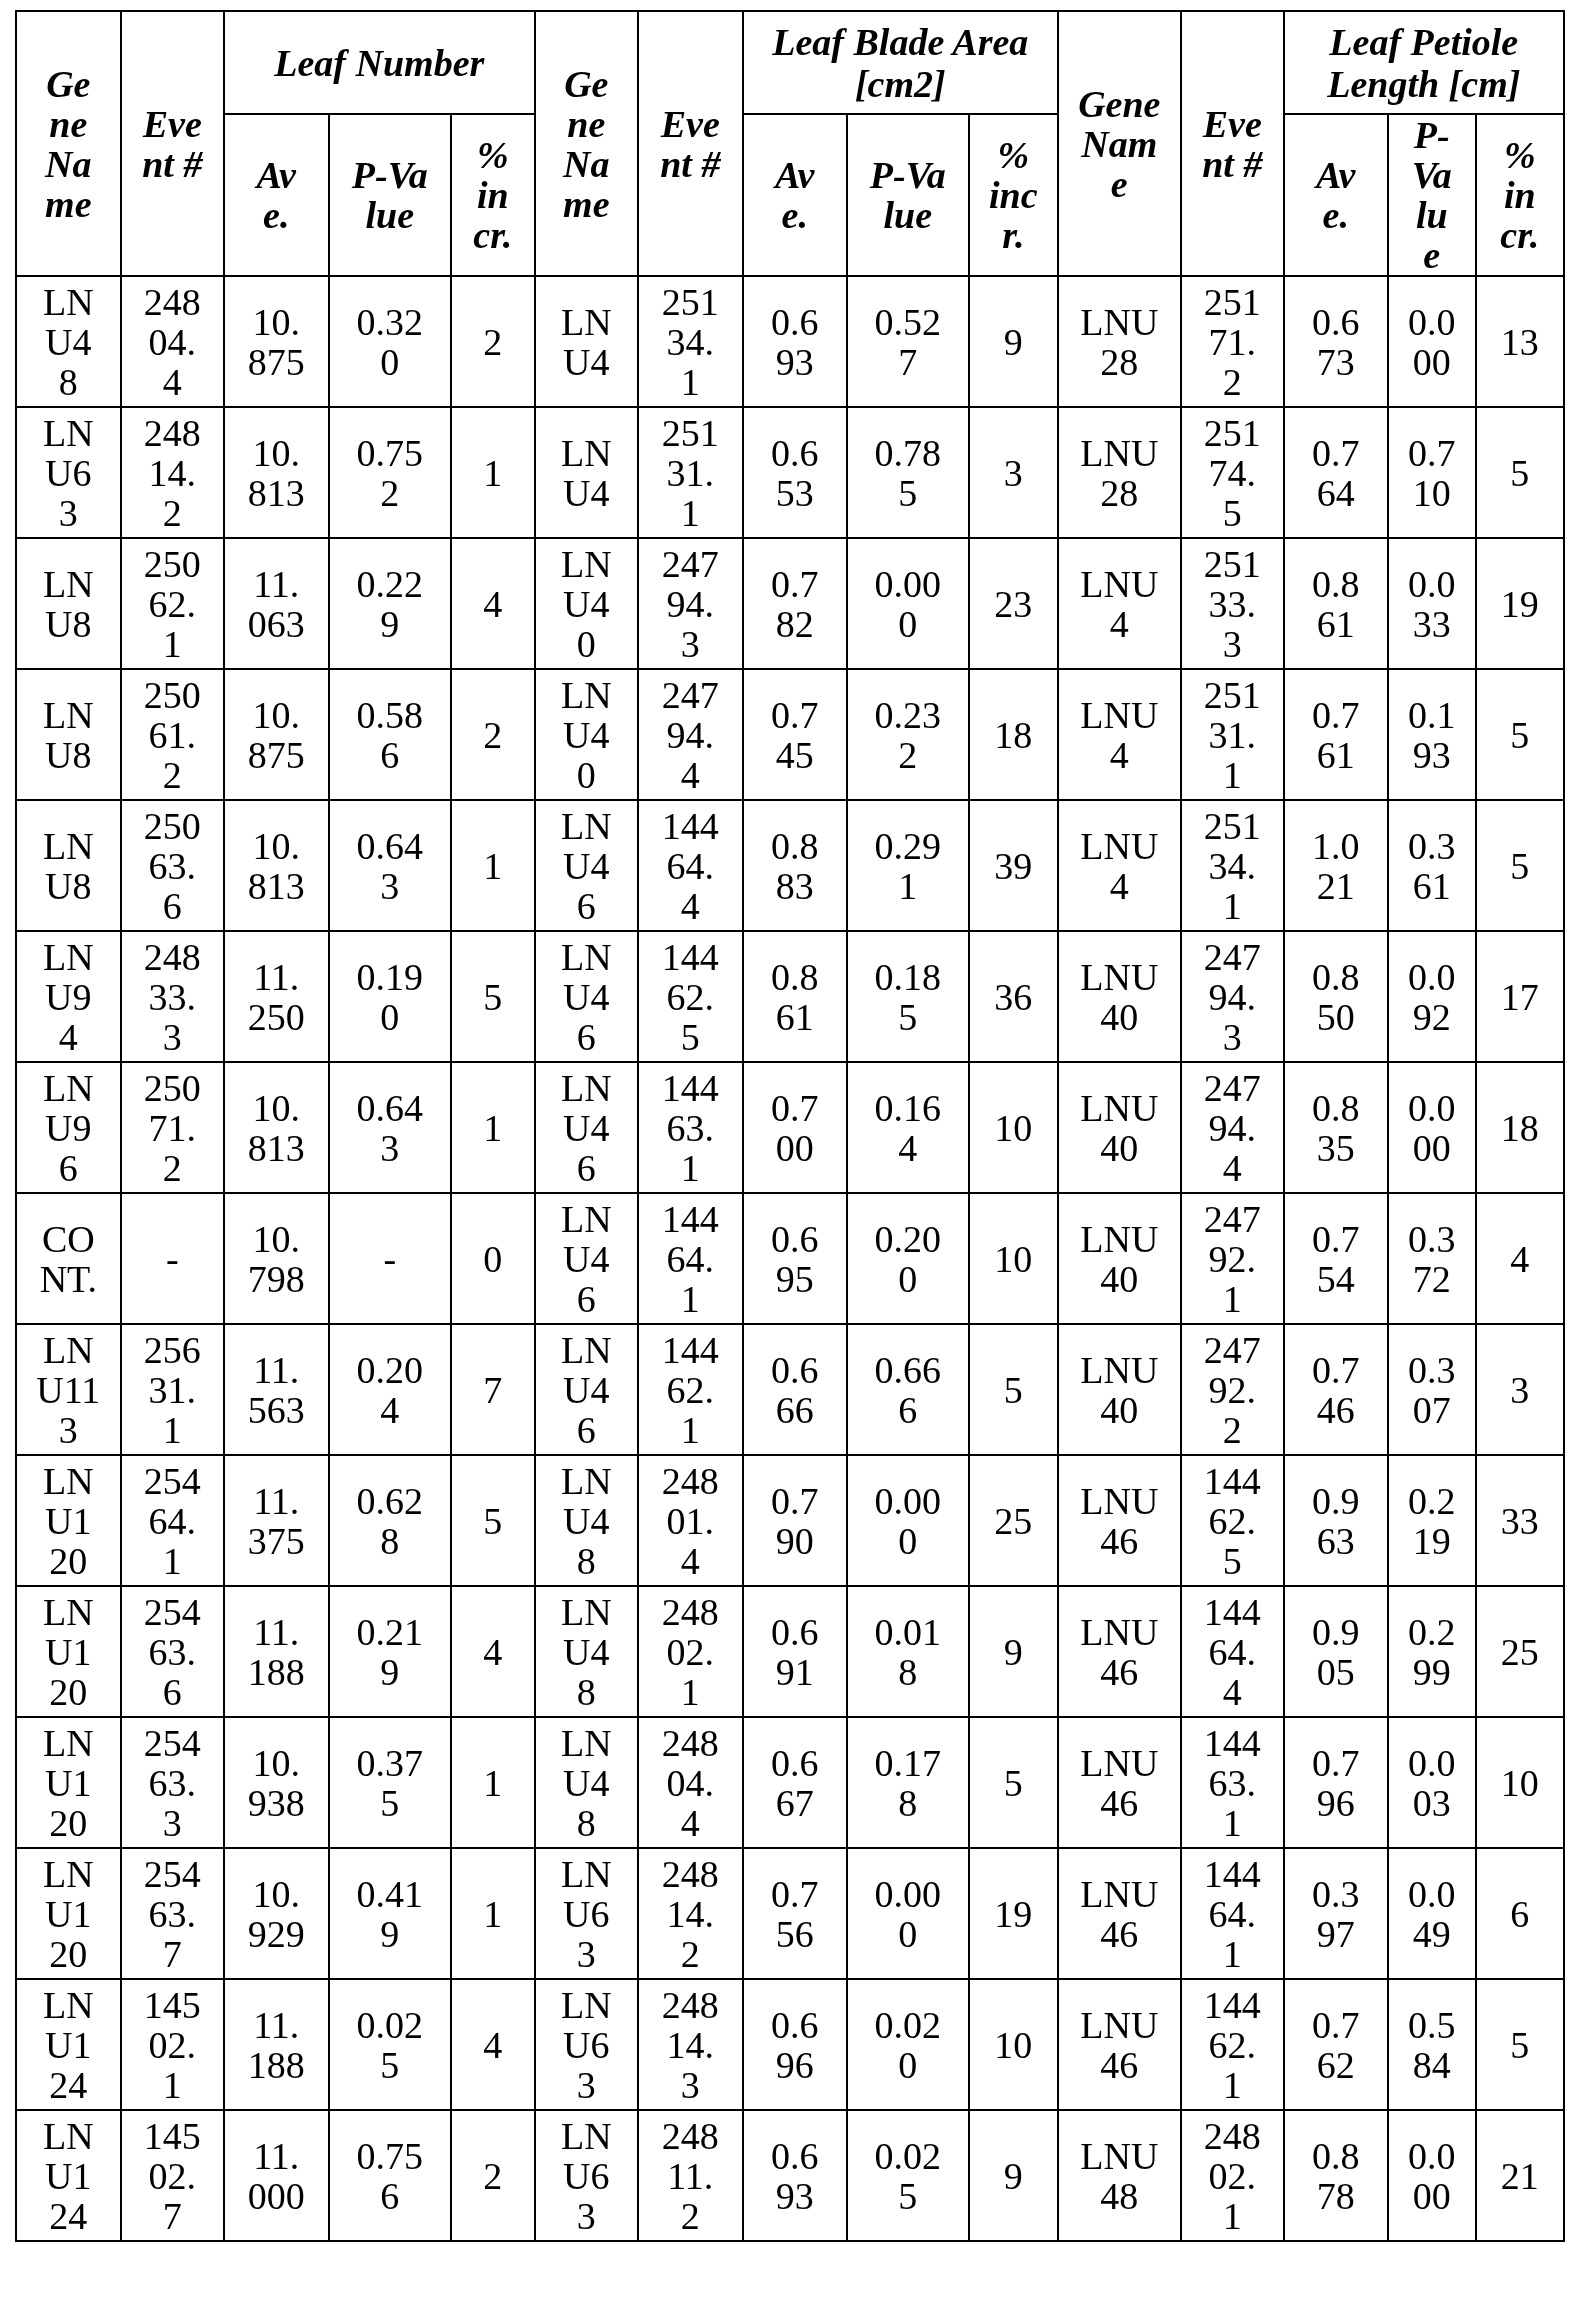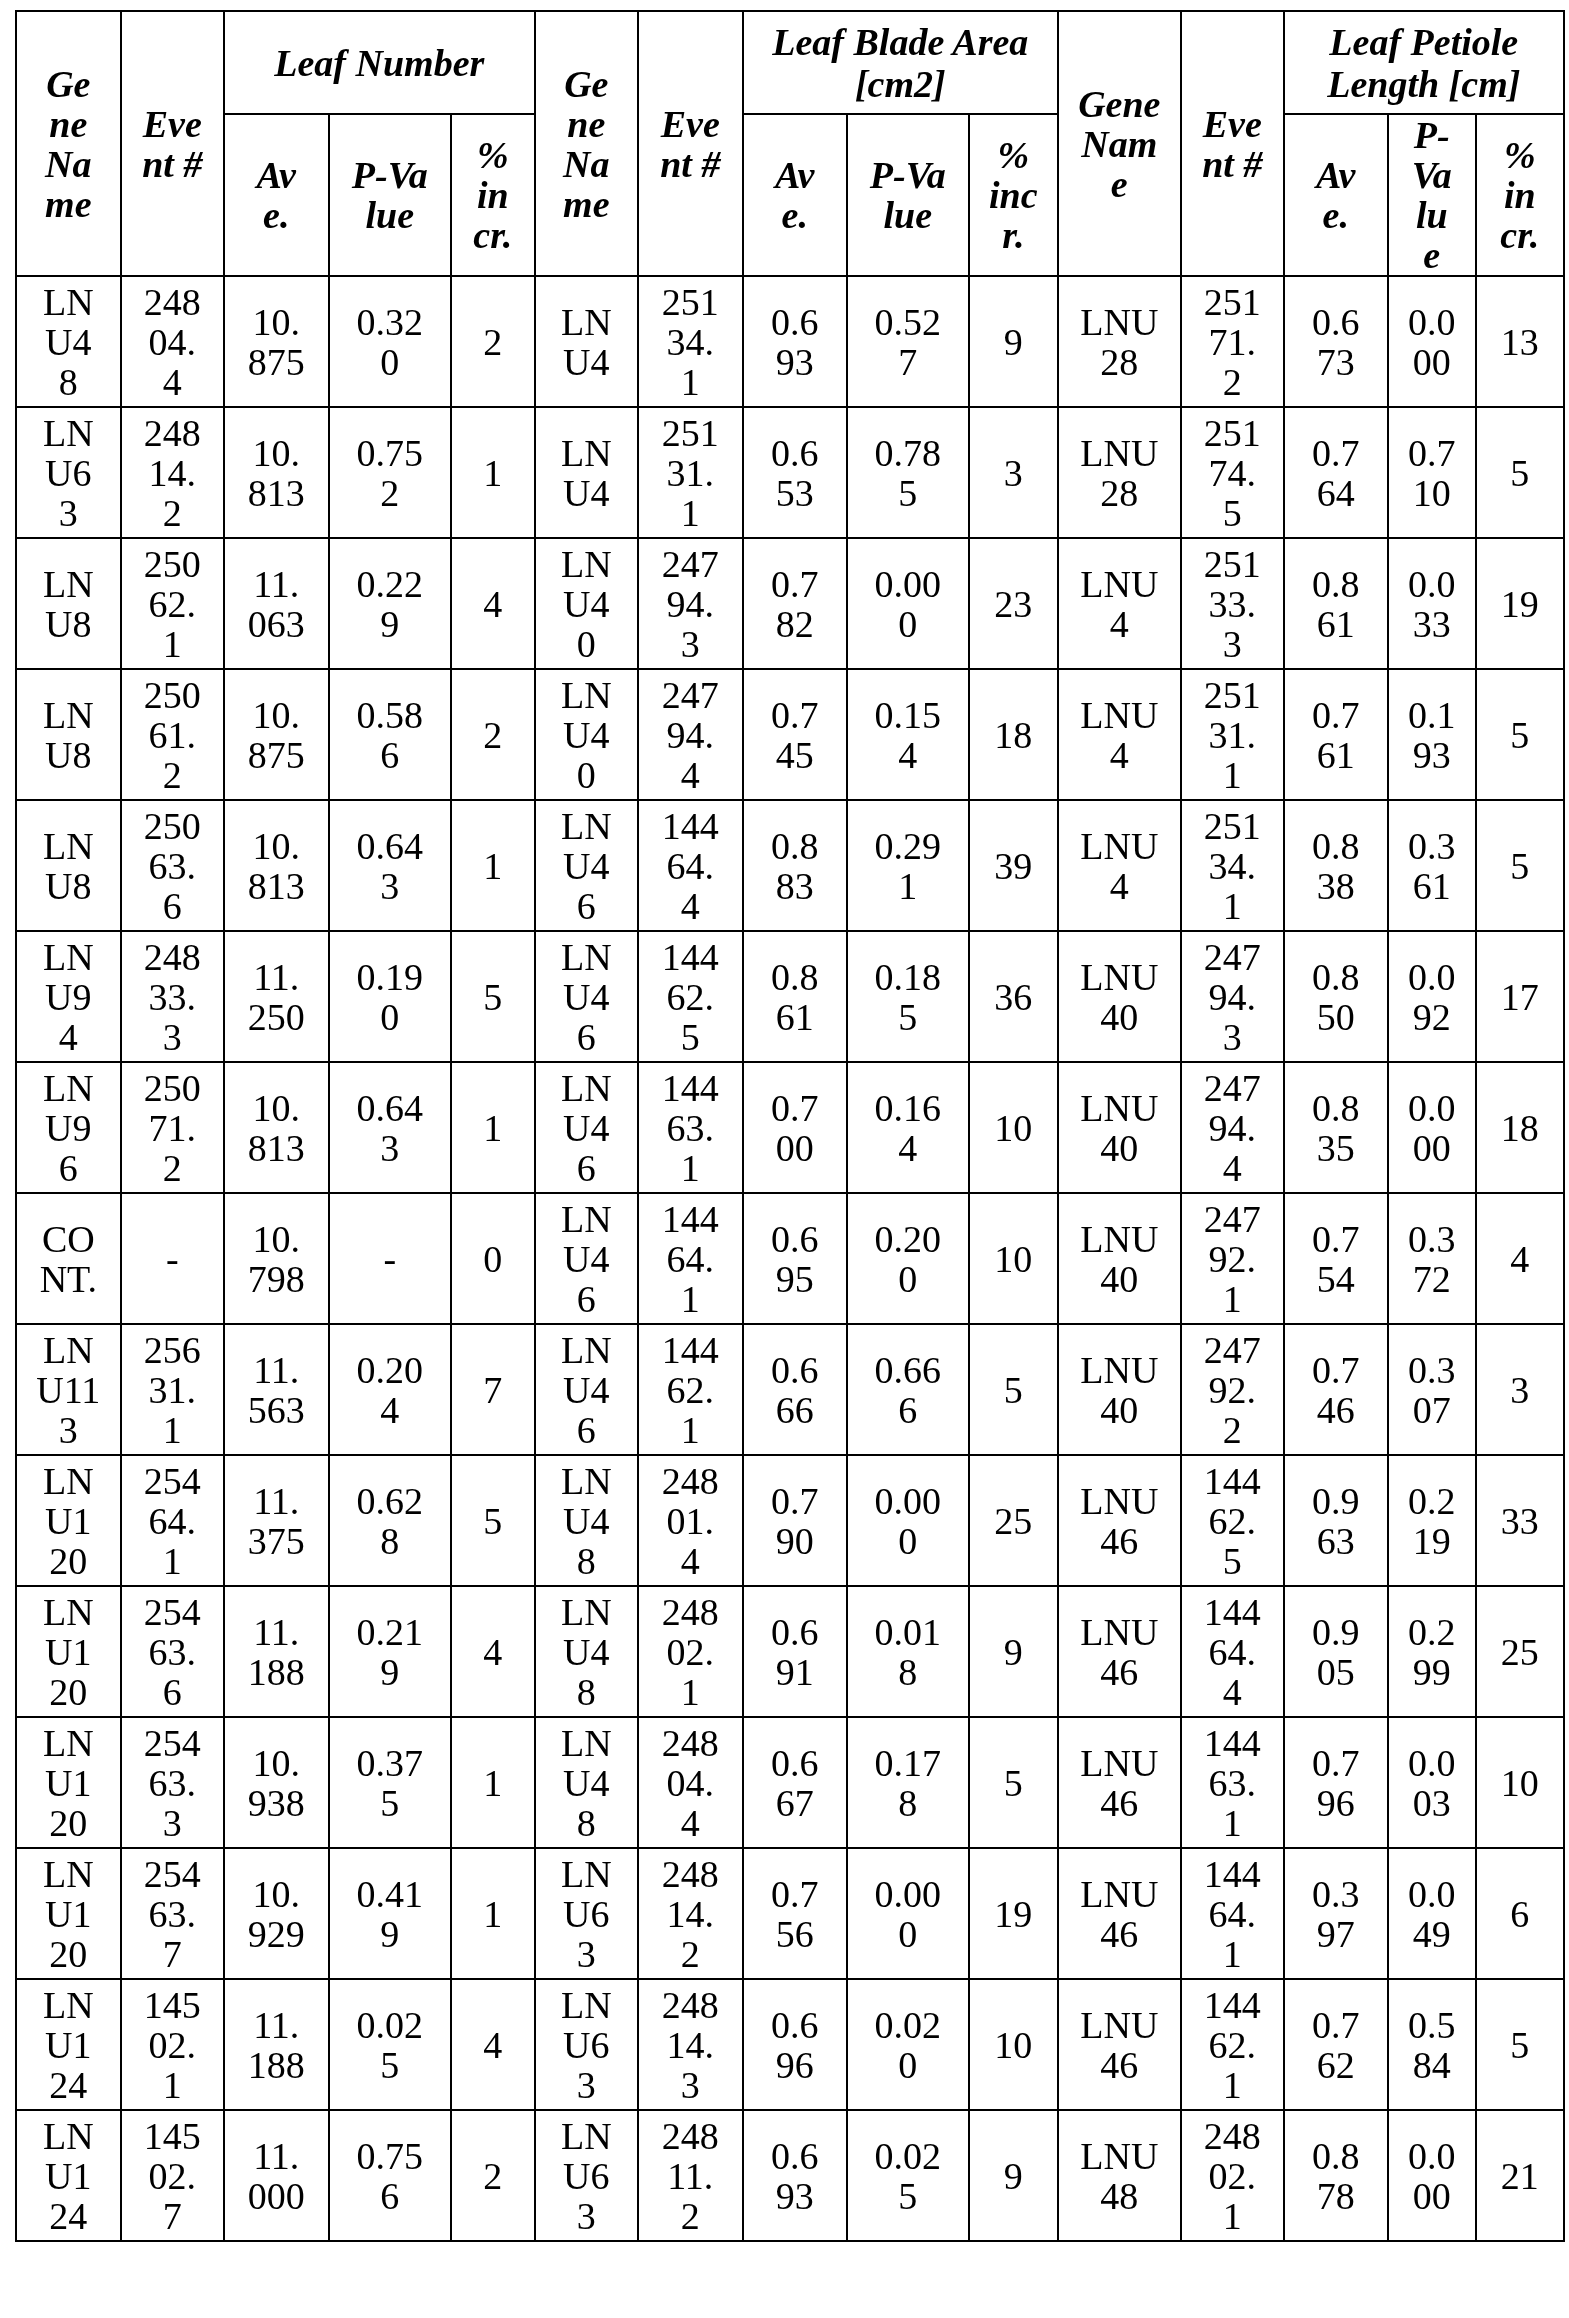--- a/index.html
+++ b/index.html
@@ -121,42 +121,42 @@
       </tr>
       <tr class="data">
         <td>LNU8</td>
         <td>25061.2</td>
         <td>10.875</td>
         <td>0.586</td>
         <td>2</td>
         <td>LNU40</td>
         <td>24794.4</td>
         <td>0.745</td>
-        <td>0.154</td>
+        <td>0.232</td>
         <td>18</td>
         <td>LNU4</td>
         <td>25131.1</td>
         <td>0.761</td>
         <td>0.193</td>
         <td>5</td>
       </tr>
       <tr class="data">
         <td>LNU8</td>
         <td>25063.6</td>
         <td>10.813</td>
         <td>0.643</td>
         <td>1</td>
         <td>LNU46</td>
         <td>14464.4</td>
         <td>0.883</td>
         <td>0.291</td>
         <td>39</td>
         <td>LNU4</td>
         <td>25134.1</td>
-        <td>0.838</td>
+        <td>1.021</td>
         <td>0.361</td>
         <td>5</td>
       </tr>
       <tr class="data">
         <td>LNU94</td>
         <td>24833.3</td>
         <td>11.250</td>
         <td>0.190</td>
         <td>5</td>
         <td>LNU46</td>

